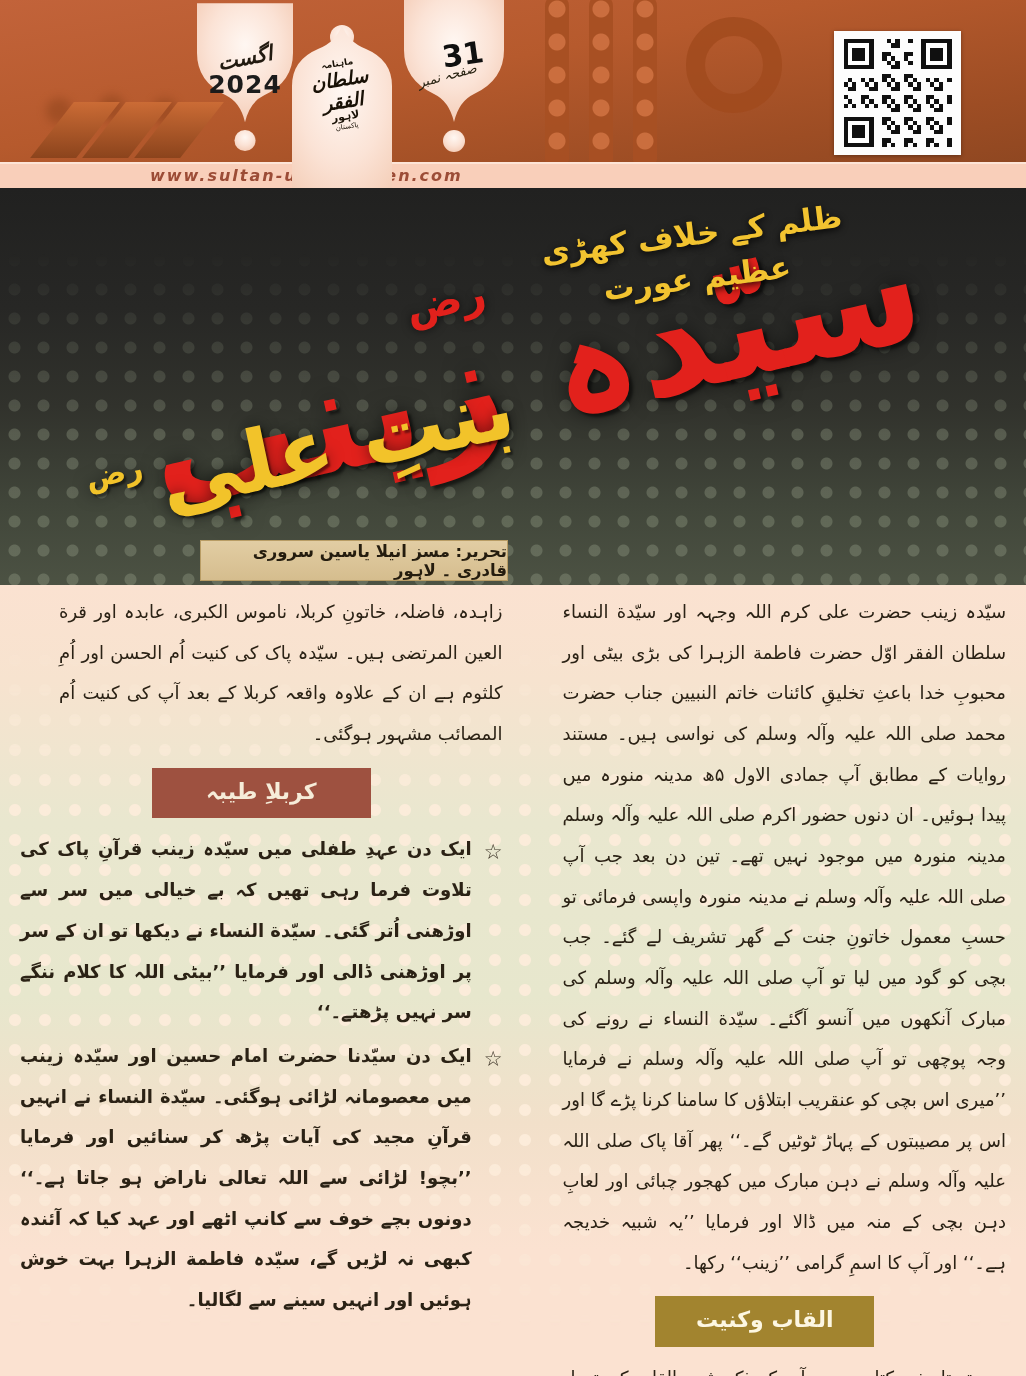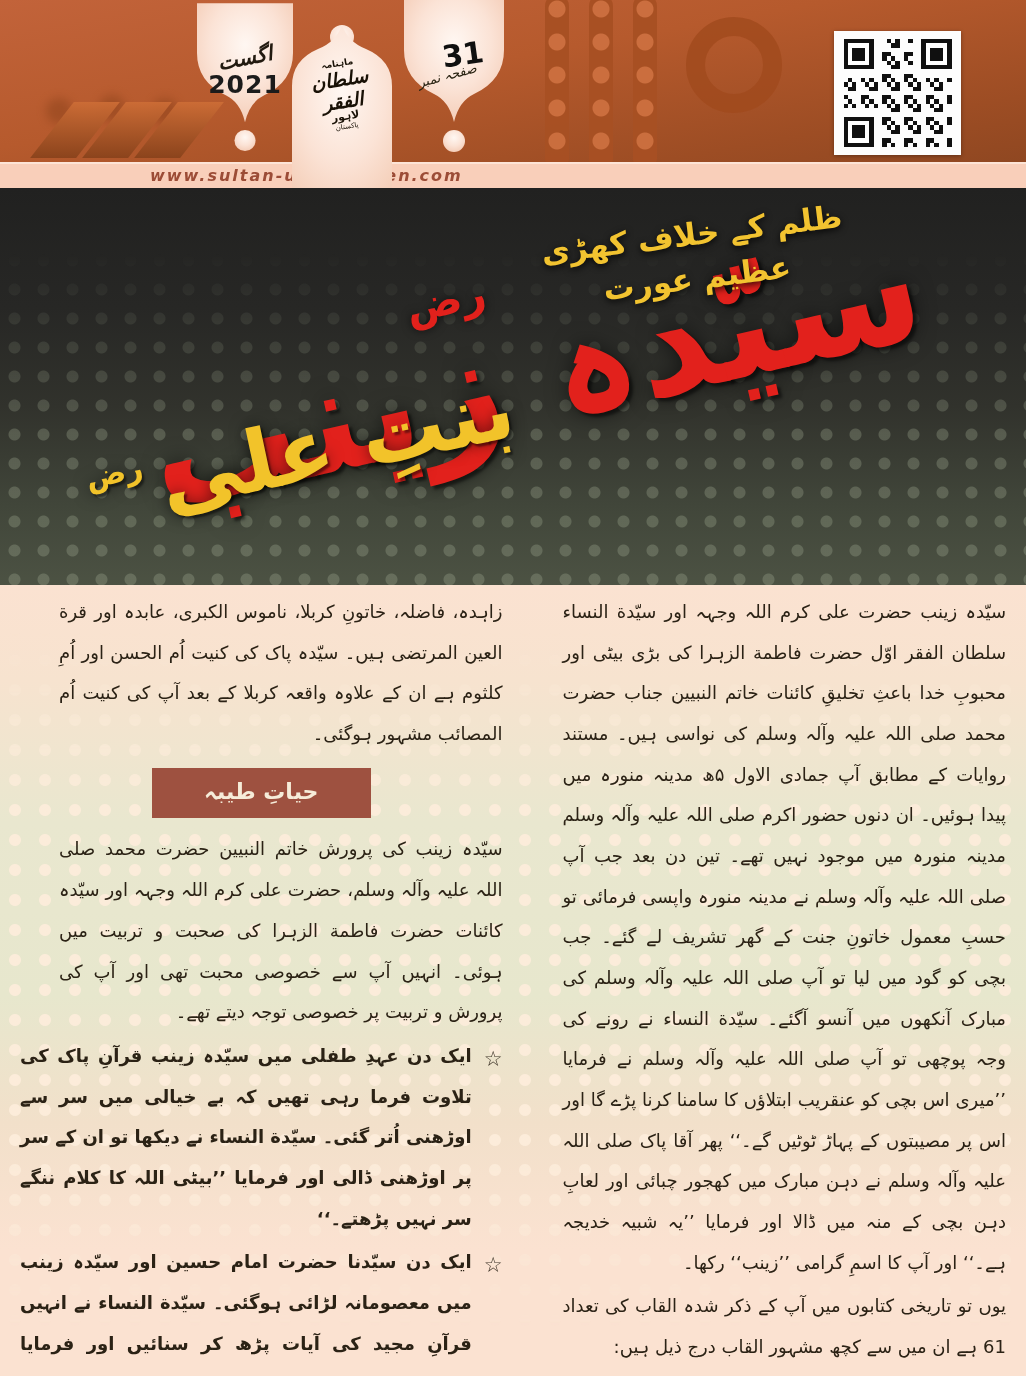--- a/index.html
+++ b/index.html
@@ -143,21 +143,21 @@
           <stop offset="0%" stop-color="#fff7f2"></stop>
               <stop offset="50%" stop-color="#fbe3d6"></stop>
               <stop offset="100%" stop-color="#f2c6ae"></stop>
         </radialGradient>
           </defs>
         <path d="M0,0 H100 V52 Q100,82 70,96 Q55,103 50,124 Q45,103 30,96 Q0,82 0,52 Z" fill="url(#g1)"></path>
         <circle cx="50" cy="143" r="11" fill="url(#g1)"></circle>
       </svg>
       <div class="drop-txt" style="top:46px;">
         <span class="month">اگست</span>
-        <span class="year">2021</span>
+        <span class="year">2024</span>
       </div>
     </div>
 
     <div class="arch-wrap">
       <svg viewBox="0 0 102 190">
         <defs>
             <radialGradient id="g2" cx="50%" cy="40%" r="80%">
           <stop offset="0%" stop-color="#fff7f2"></stop>
               <stop offset="55%" stop-color="#fbe3d6"></stop>
               <stop offset="100%" stop-color="#f4cdb6"></stop>
@@ -340,35 +340,36 @@
     </div>
 
     <div class="title-red">سیّدہ زینب</div>
     <div class="title-ra">رض</div>
 
     <div class="subtitle">
       <span class="sub-text">بنتِ علی</span>
       <span class="sub-ra">رض</span>
     </div>
 
+    <div class="byline">تحریر: مسز انیلا یاسین سروری قادری ۔ لاہور</div>
   </section>
 
   <section class="article">
     <div class="cols">
 
       <div class="col">
         <p>سیّدہ زینب حضرت علی کرم اللہ وجہہ اور سیّدة النساء سلطان الفقر اوّل حضرت فاطمة الزہرا کی بڑی بیٹی اور محبوبِ خدا باعثِ تخلیقِ کائنات خاتم النبیین جناب حضرت محمد صلی اللہ علیہ وآلہ وسلم کی نواسی ہیں۔ مستند روایات کے مطابق آپ جمادی الاول ۵ھ مدینہ منورہ میں پیدا ہوئیں۔ ان دنوں حضور اکرم صلی اللہ علیہ وآلہ وسلم مدینہ منورہ میں موجود نہیں تھے۔ تین دن بعد جب آپ صلی اللہ علیہ وآلہ وسلم نے مدینہ منورہ واپسی فرمائی تو حسبِ معمول خاتونِ جنت کے گھر تشریف لے گئے۔ جب بچی کو گود میں لیا تو آپ صلی اللہ علیہ وآلہ وسلم کی مبارک آنکھوں میں آنسو آگئے۔ سیّدة النساء نے رونے کی وجہ پوچھی تو آپ صلی اللہ علیہ وآلہ وسلم نے فرمایا ’’میری اس بچی کو عنقریب ابتلاؤں کا سامنا کرنا پڑے گا اور اس پر مصیبتوں کے پہاڑ ٹوٹیں گے۔‘‘ پھر آقا پاک صلی اللہ علیہ وآلہ وسلم نے دہن مبارک میں کھجور چبائی اور لعابِ دہن بچی کے منہ میں ڈالا اور فرمایا ’’یہ شبیہ خدیجہ ہے۔‘‘ اور آپ کا اسمِ گرامی ’’زینب‘‘ رکھا۔</p>
+        <h2 class="heading heading-gold">القاب وکنیت</h2>
         <p>یوں تو تاریخی کتابوں میں آپ کے ذکر شدہ القاب کی تعداد 61 ہے ان میں سے کچھ مشہور القاب درج ذیل ہیں:</p>
 
       </div>
 
       <div class="col">
         <p>زاہدہ، فاضلہ، خاتونِ کربلا، ناموس الکبری، عابدہ اور قرة العین المرتضی ہیں۔ سیّدہ پاک کی کنیت اُم الحسن اور اُمِ کلثوم ہے ان کے علاوہ واقعہ کربلا کے بعد آپ کی کنیت اُم المصائب مشہور ہوگئی۔</p>
-        <h2 class="heading heading-brick">حیاتِ طیبہ</h2>
-        <p>سیّدہ زینب کی پرورش خاتم النبیین حضرت محمد صلی اللہ علیہ وآلہ وسلم، حضرت علی کرم اللہ وجہہ اور سیّدہ کائنات حضرت فاطمة الزہرا کی صحبت و تربیت میں ہوئی۔ انہیں آپ سے خصوصی محبت تھی اور آپ کی پرورش و تربیت پر خصوصی توجہ دیتے تھے۔</p>
+        <h2 class="heading heading-brick">کربلاِ طیبہ</h2>
 
         <div class="bullet">
           <span class="star">☆</span>
           <span class="btxt">ایک دن عہدِ طفلی میں سیّدہ زینب قرآنِ پاک کی تلاوت فرما رہی تھیں کہ بے خیالی میں سر سے اوڑھنی اُتر گئی۔ سیّدة النساء نے دیکھا تو ان کے سر پر اوڑھنی ڈالی اور فرمایا ’’بیٹی اللہ کا کلام ننگے سر نہیں پڑھتے۔‘‘</span>
         </div>
         <div class="bullet">
           <span class="star">☆</span>
           <span class="btxt">ایک دن سیّدنا حضرت امام حسین اور سیّدہ زینب میں معصومانہ لڑائی ہوگئی۔ سیّدة النساء نے انہیں قرآنِ مجید کی آیات پڑھ کر سنائیں اور فرمایا ’’بچو! لڑائی سے اللہ تعالی ناراض ہو جاتا ہے۔‘‘ دونوں بچے خوف سے کانپ اٹھے اور عہد کیا کہ آئندہ کبھی نہ لڑیں گے، سیّدہ فاطمة الزہرا بہت خوش ہوئیں اور انہیں سینے سے لگالیا۔</span>
         </div>
 

